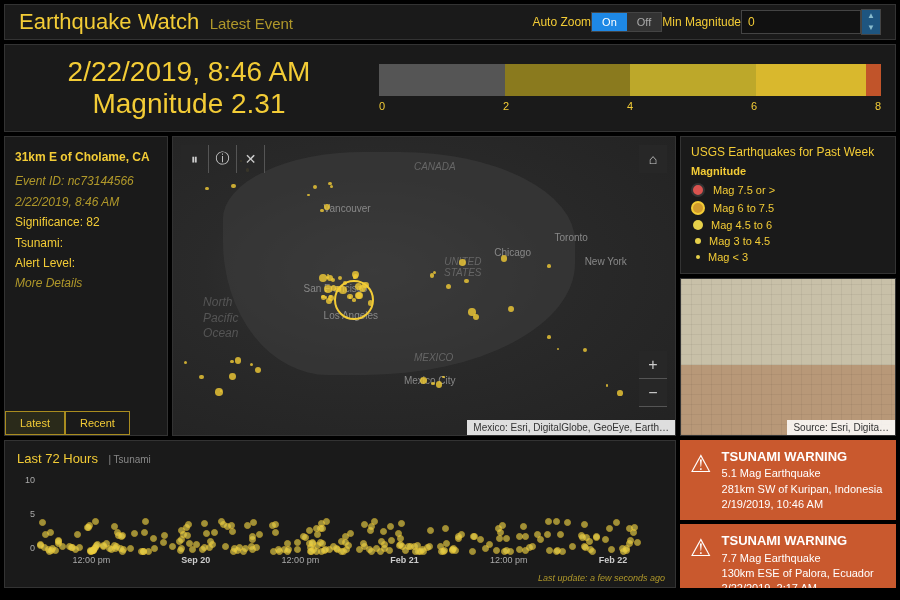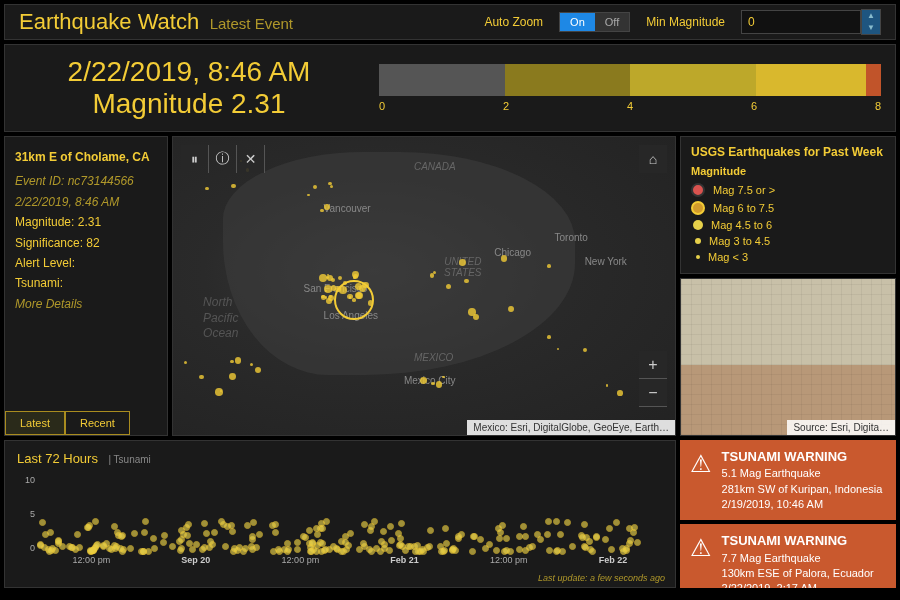--- a/index.html
+++ b/index.html
@@ -1,21 +1,21 @@
 <!DOCTYPE html>
 <html><head>
 <meta charset="utf-8">
 <style>
 * { box-sizing: border-box; margin: 0; padding: 0; }
 body { width: 900px; height: 600px; background: #000; font-family: Arial, sans-serif; color: #f3cc36; overflow: hidden; }
 .panel { background: #1a1a1a; border: 1px solid #333; }
 .header { display: flex; align-items: center; justify-content: space-between; padding: 6px 14px; margin: 4px; height: 36px; }
 .header-title { font-size: 22px; color: #f3cc36; font-weight: 400; }
 .header-sub { font-size: 15px; color: #b0982a; margin-left: 6px; font-weight: 300; }
-.header-controls { display: flex; align-items: center; gap: 16px; font-size: 12px; }
+.header-controls { display: flex; align-items: center; gap: 0; font-size: 12px; }
 .toggle { display: flex; border: 1px solid #444; }
 .toggle span { padding: 3px 10px; cursor: pointer; font-size: 11px; }
 .toggle .on { background: #1e88e5; color: #fff; }
 .toggle .off { background: #333; color: #aaa; }
 .minmag-input { display: flex; align-items: center; }
 .minmag-input input { width: 120px; height: 24px; background: #111; border: 1px solid #444; color: #f3cc36; padding: 2px 6px; font-size: 12px; }
 .spinner { display: flex; flex-direction: column; border: 1px solid #444; }
 .spinner div { width: 18px; height: 12px; background: #1e5580; color: #8bc; font-size: 8px; text-align: center; line-height: 12px; cursor: pointer; }
 .banner { display: flex; margin: 0 4px 4px 4px; padding: 8px 14px; height: 88px; align-items: center; gap: 20px; }
 .banner-left { flex: 0 0 340px; text-align: center; }
@@ -41,21 +41,21 @@
 .map-dot { position: absolute; border-radius: 50%; background: #f3cc36; opacity: 0.8; }
 .map-ring { position: absolute; border: 2px solid #f3cc36; border-radius: 50%; width: 40px; height: 40px; left: 32%; top: 48%; }
 .map-toolbar { position: absolute; top: 8px; left: 8px; display: flex; gap: 0; background: rgba(40,40,40,0.9); }
 .map-toolbar div { width: 28px; height: 28px; display: flex; align-items: center; justify-content: center; color: #ccc; font-size: 14px; border-right: 1px solid #555; cursor: pointer; }
 .map-home { position: absolute; top: 8px; right: 8px; width: 28px; height: 28px; background: rgba(40,40,40,0.9); color: #ccc; display: flex; align-items: center; justify-content: center; cursor: pointer; font-size: 14px; }
 .map-zoom { position: absolute; bottom: 28px; right: 8px; display: flex; flex-direction: column; background: rgba(40,40,40,0.9); }
 .map-zoom div { width: 28px; height: 28px; color: #ccc; display: flex; align-items: center; justify-content: center; cursor: pointer; font-size: 16px; border-bottom: 1px solid #555; }
 .map-attrib { position: absolute; bottom: 0; right: 0; background: rgba(255,255,255,0.85); color: #333; font-size: 10px; padding: 2px 6px; }
 .right-col { flex: 0 0 216px; display: flex; flex-direction: column; gap: 4px; }
 .legend { padding: 8px 10px; font-size: 11px; }
-.legend-title { font-weight: bold; margin-bottom: 6px; font-size: 12px; }
+.legend-title { font-weight: normal; margin-bottom: 6px; font-size: 12px; }
 .legend-sub { color: #f3cc36; margin-bottom: 4px; font-weight: bold; }
 .legend-row { display: flex; align-items: center; gap: 8px; padding: 2px 0; }
 .legend-dot { border-radius: 50%; display: inline-block; }
 .d1 { width: 14px; height: 14px; background: #d9534f; border: 2px solid #333; }
 .d2 { width: 14px; height: 14px; background: #d29b2c; border: 2px solid #f3cc36; }
 .d3 { width: 10px; height: 10px; background: #e6d04a; margin-left: 2px; }
 .d4 { width: 6px; height: 6px; background: #e6d04a; margin-left: 4px; }
 .d5 { width: 4px; height: 4px; background: #e6d04a; margin-left: 5px; }
 .sat { flex: 1; position: relative; background: linear-gradient(180deg, #c8c0a8 0%, #c8c0a8 55%, #b89878 55%, #b89878 100%); overflow: hidden; }
 .sat::before { content: ""; position: absolute; inset: 0; background-image: repeating-linear-gradient(0deg, rgba(0,0,0,0.05) 0, rgba(0,0,0,0.05) 1px, transparent 1px, transparent 10px), repeating-linear-gradient(90deg, rgba(0,0,0,0.05) 0, rgba(0,0,0,0.05) 1px, transparent 1px, transparent 10px); }
@@ -125,24 +125,23 @@
     </div>
   </div>
 </div>
 
 <div class="mid">
   <div class="panel details">
     <div class="details-body">
       <div class="details-title">31km E of Cholame, CA</div>
       <div class="em">Event ID: nc73144566</div>
       <div class="em">2/22/2019, 8:46 AM</div>
-      <div>Magnitude: 2.31</div>
       <div>Significance: 82</div>
+      <div>Tsunami:</div>
       <div>Alert Level:</div>
-      <div>Tsunami:</div>
       <div class="em">More Details</div>
     </div>
     <div class="tabs">
       <div class="active">Latest</div>
       <div>Recent</div>
     </div>
   </div>
 
   <div class="panel map">
     <div class="map-bg"></div>

